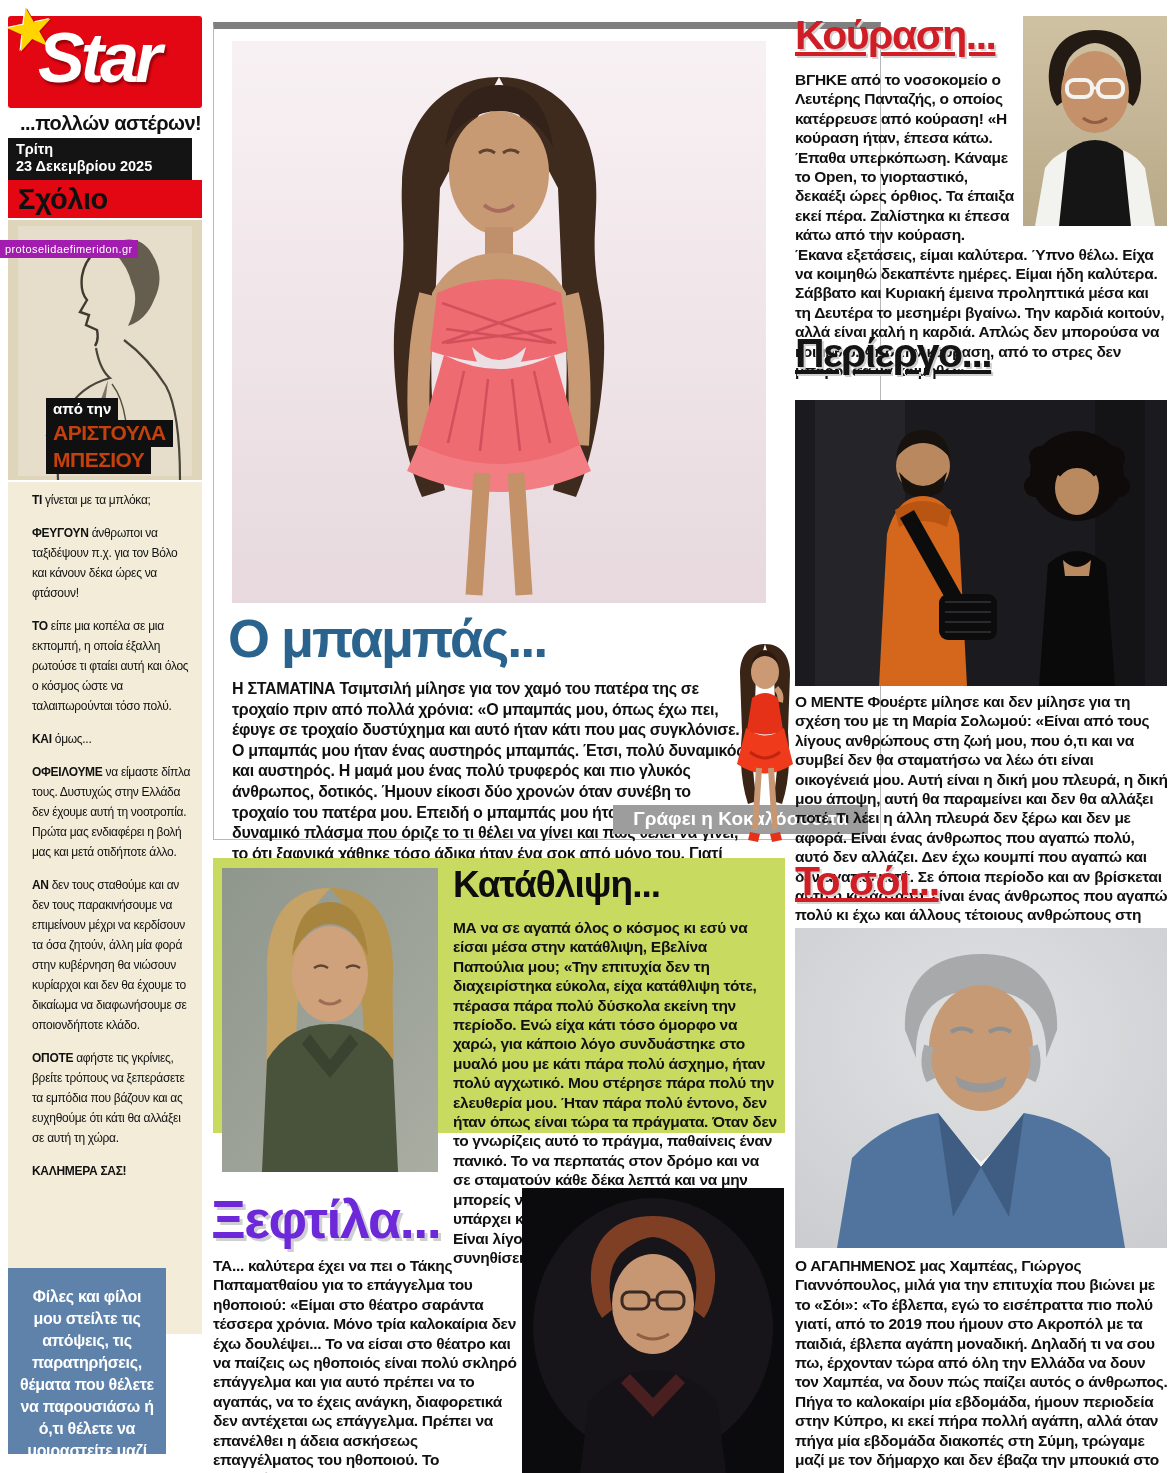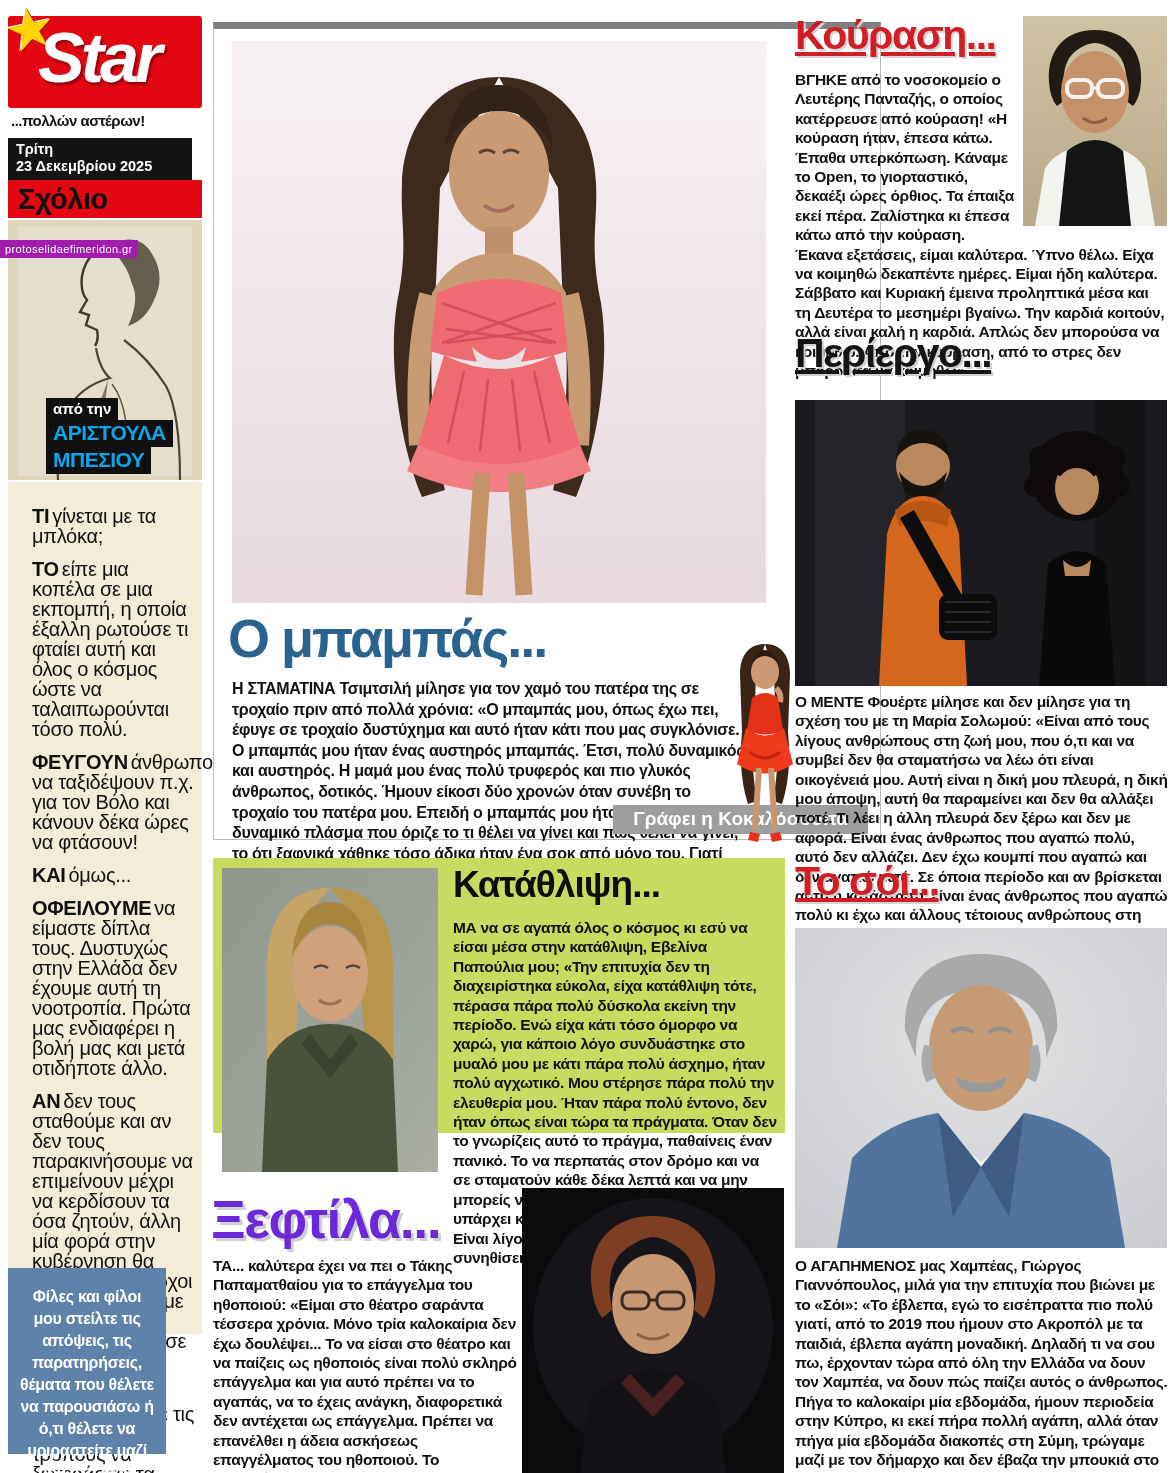--- a/index.html
+++ b/index.html
@@ -6,35 +6,35 @@
   #page{position:relative;width:1172px;height:1473px;background:#ffffff;overflow:hidden;
         font-family:"Liberation Sans",sans-serif;color:#111;}
   .abs{position:absolute;}
 
   
   .logo{left:8px;top:16px;width:194px;height:92px;background:#e30613;border-radius:3px;}
   .logo-star{position:absolute;left:-4px;top:-16px;font-size:58px;color:#ffd400;
              transform:rotate(-12deg);text-shadow:1px 1px 0 #b00,-1px -1px 0 #fff;line-height:1;}
   .logo-text{position:absolute;left:30px;top:2px;font-size:70px;font-weight:bold;font-style:italic;
              color:#fff;letter-spacing:-4px;text-shadow:2px 3px 2px rgba(60,0,0,.45);}
-  .tagline{left:11px;top:112px;width:194px;font-size:15px;font-weight:bold;letter-spacing:-.5px;}
+  .tagline{left:20px;top:112px;width:194px;font-size:20px;font-weight:bold;letter-spacing:-.5px;}
   .date-box{left:8px;top:138px;width:168px;background:#141414;color:#fff;font-size:14.5px;
             font-weight:bold;padding:3px 8px 5px;line-height:17px;}
   .sxolio{left:8px;top:180px;width:184px;height:33px;background:#e30613;color:#101010;
           font-size:29px;font-weight:bold;padding:3px 0 2px 10px;letter-spacing:-.5px;}
   .sketch{left:8px;top:220px;width:194px;height:260px;background:#ded5bb;overflow:hidden;}
   .watermark{left:0;top:240px;background:#a21caf;color:#fff;font-size:11px;font-weight:normal;
              padding:3px 5px;letter-spacing:.4px;z-index:4;}
   .byline{left:46px;top:398px;z-index:4;}
   .by-small{display:inline-block;background:#101010;color:#fff;font-size:15px;font-weight:bold;
             padding:2px 7px 3px;}
-  .by-big{display:block;background:#101010;color:#0ea5e9;font-size:21px;font-weight:bold;
+  .by-big{display:block;background:#101010;color:#c2410c;font-size:21px;font-weight:bold;
           padding:1px 7px 2px;letter-spacing:-.5px;width:fit-content;}
   .op-text{left:8px;top:482px;width:194px;height:852px;background:#f2ecd9;
-           padding:24px 8px 0 24px;box-sizing:border-box;font-size:20px;line-height:20px;
+           padding:8px 8px 0 24px;box-sizing:border-box;font-size:12px;line-height:20px;
            letter-spacing:-.3px;}
   .op-par{margin:0 0 13px 0;}
   .op-par b{font-weight:bold;margin-right:3px;}
   .mail-box{left:8px;top:1268px;width:158px;height:186px;background:#5e82aa;color:#fff;
             box-sizing:border-box;padding:18px 10px;font-size:16px;font-weight:bold;
             text-align:center;line-height:22px;letter-spacing:-.3px;}
   .mail-link{display:block;margin-top:2px;}
 
   
   .main-box{left:213px;top:22px;width:668px;height:818px;background:#fff;
@@ -111,22 +111,22 @@
   </div>
   <div class="abs watermark">protoselidaefimeridon.gr</div>
   <div class="abs byline">
     <span class="by-small">από την</span>
     <span class="by-big">ΑΡΙΣΤΟΥΛΑ</span>
     <span class="by-big">ΜΠΕΣΙΟΥ</span>
   </div>
 
   <div class="abs op-text">
     <p class="op-par"><b>ΤΙ</b><span>γίνεται με τα μπλόκα;</span></p>
+    <p class="op-par"><b>ΦΕΥΓΟΥΝ</b><span>άνθρωποι να ταξιδέψουν π.χ. για τον Βόλο και κάνουν δέκα ώρες να φτάσουν!</span></p>
     <p class="op-par"><b>ΤΟ</b><span>είπε μια κοπέλα σε μια εκπομπή, η οποία έξαλλη ρωτούσε τι φταίει αυτή και όλος ο κόσμος ώστε να ταλαιπωρούνται τόσο πολύ.</span></p>
-    <p class="op-par"><b>ΦΕΥΓΟΥΝ</b><span>άνθρωποι να ταξιδέψουν π.χ. για τον Βόλο και κάνουν δέκα ώρες να φτάσουν!</span></p>
     <p class="op-par"><b>ΚΑΙ</b><span>όμως...</span></p>
     <p class="op-par"><b>ΟΦΕΙΛΟΥΜΕ</b><span>να είμαστε δίπλα τους. Δυστυχώς στην Ελλάδα δεν έχουμε αυτή τη νοοτροπία. Πρώτα μας ενδιαφέρει η βολή μας και μετά οτιδήποτε άλλο.</span></p>
     <p class="op-par"><b>ΑΝ</b><span>δεν τους σταθούμε και αν δεν τους παρακινήσουμε να επιμείνουν μέχρι να κερδίσουν τα όσα ζητούν, άλλη μία φορά στην κυβέρνηση θα νιώσουν κυρίαρχοι και δεν θα έχουμε το δικαίωμα να διαφωνήσουμε σε οποιονδήποτε κλάδο.</span></p>
     <p class="op-par"><b>ΟΠΟΤΕ</b><span>αφήστε τις γκρίνιες, βρείτε τρόπους να ξεπεράσετε τα εμπόδια που βάζουν και ας ευχηθούμε ότι κάτι θα αλλάξει σε αυτή τη χώρα.</span></p>
     <p class="op-par"><b>ΚΑΛΗΜΕΡΑ ΣΑΣ!</b><span></span></p>
   </div>
 
   <div class="abs mail-box">
     <span>Φίλες και φίλοι μου στείλτε τις απόψεις, τις παρατηρήσεις, θέματα που θέλετε να παρουσιάσω ή ό,τι θέλετε να μοιραστείτε μαζί μου στο mail:</span>
     <span class="mail-link">tavmail81@yahoo.com</span>

